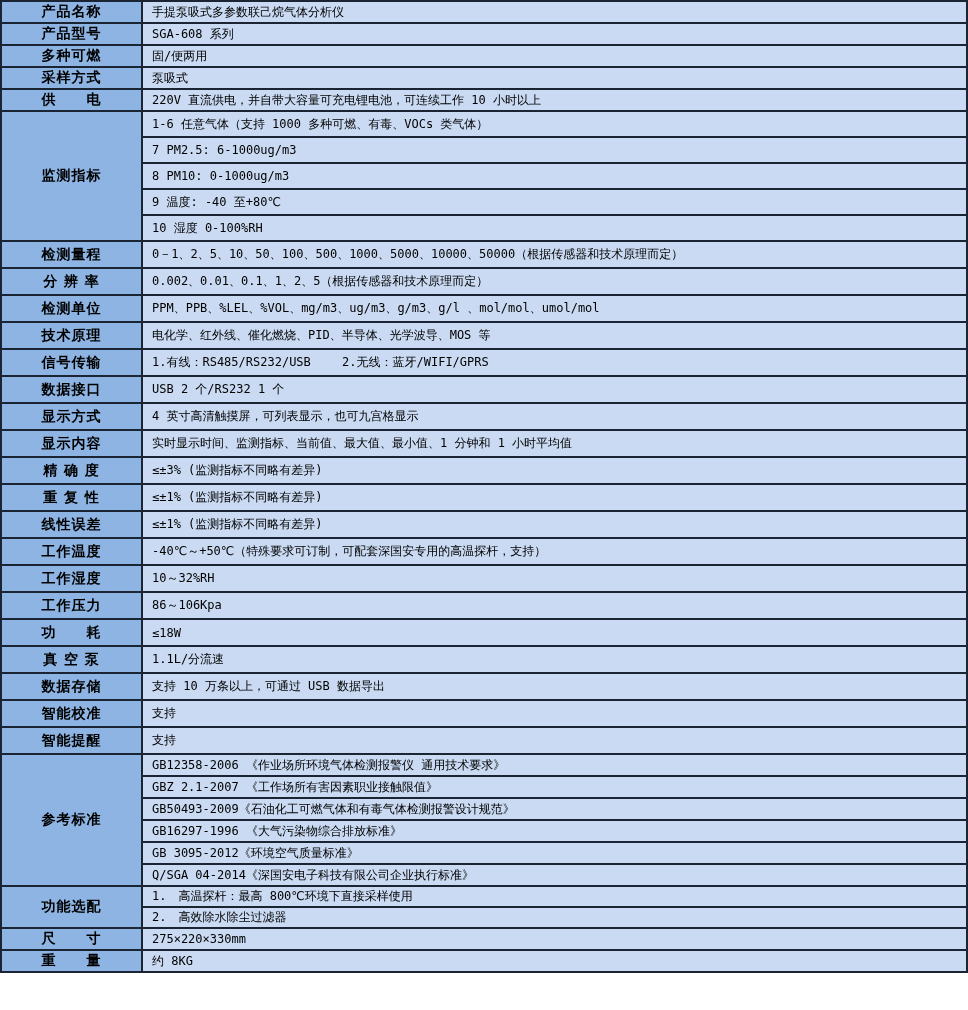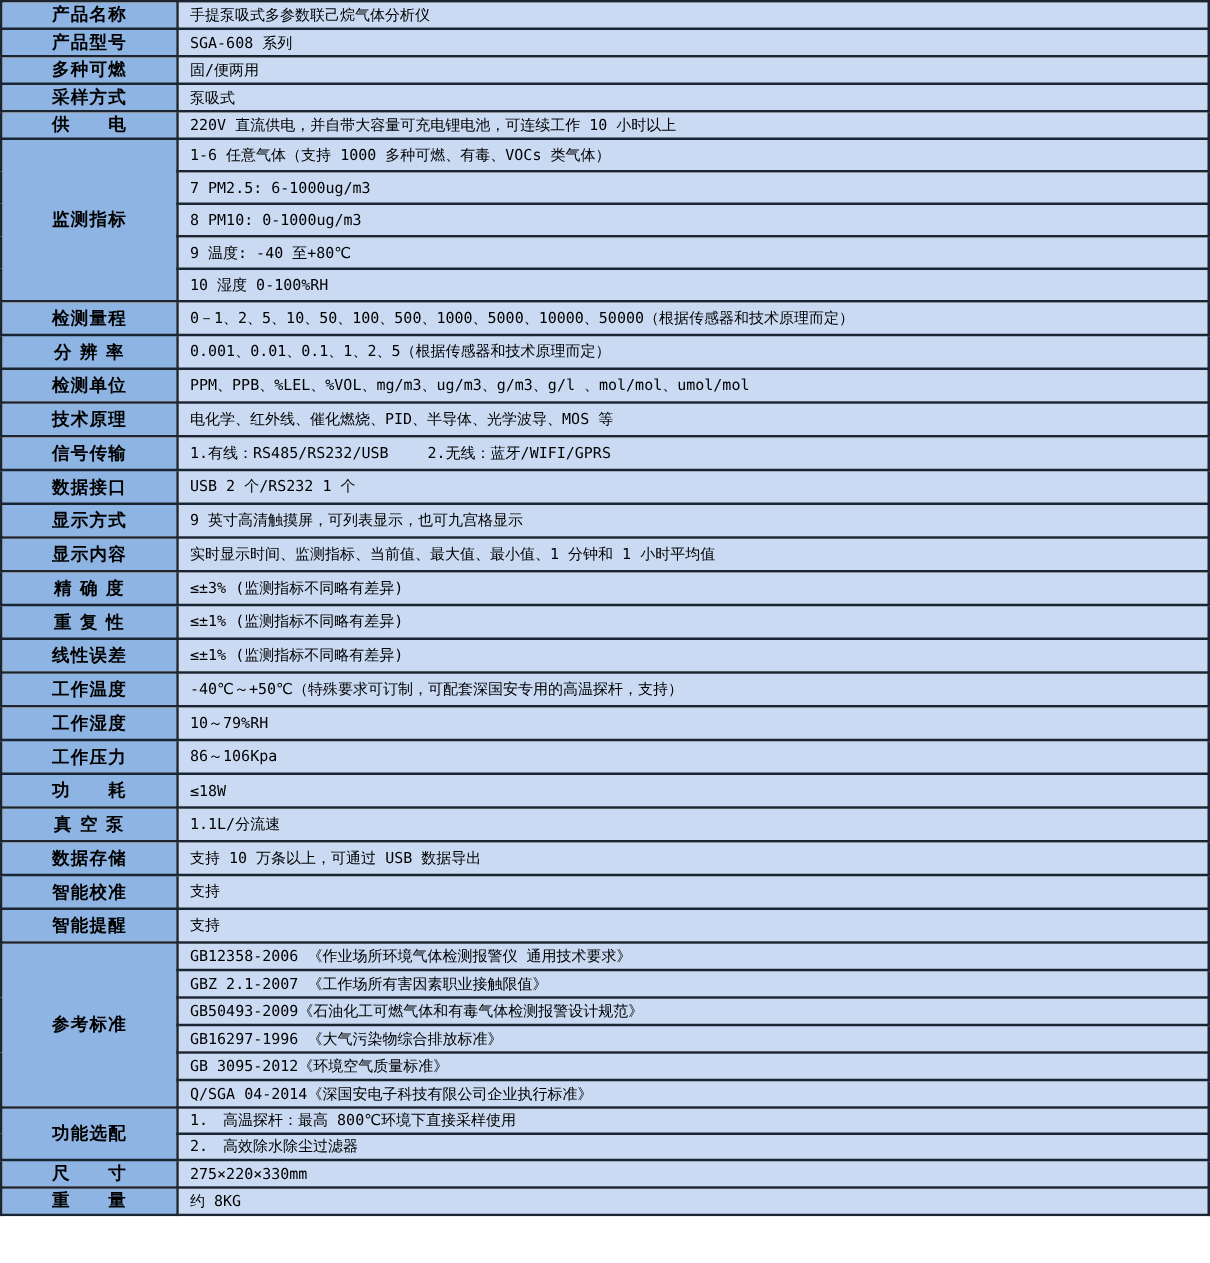--- a/index.html
+++ b/index.html
@@ -90,41 +90,41 @@
     <tr class="r26">
       <td class="val">10 湿度 0-100%RH</td>
     </tr>
 
     <tr>
       <td class="lbl">检测量程</td>
       <td class="val">0－1、2、5、10、50、100、500、1000、5000、10000、50000（根据传感器和技术原理而定）</td>
     </tr>
     <tr>
       <td class="lbl">分 辨 率</td>
-      <td class="val">0.001、0.01、0.1、1、2、5（根据传感器和技术原理而定）</td>
+      <td class="val">0.002、0.01、0.1、1、2、5（根据传感器和技术原理而定）</td>
     </tr>
     <tr>
       <td class="lbl">检测单位</td>
       <td class="val">PPM、PPB、%LEL、%VOL、mg/m3、ug/m3、g/m3、g/l 、mol/mol、umol/mol</td>
     </tr>
     <tr>
       <td class="lbl">技术原理</td>
       <td class="val">电化学、红外线、催化燃烧、PID、半导体、光学波导、MOS 等</td>
     </tr>
     <tr>
       <td class="lbl">信号传输</td>
       <td class="val">1.有线：RS485/RS232/USB　　 2.无线：蓝牙/WIFI/GPRS</td>
     </tr>
     <tr>
       <td class="lbl">数据接口</td>
       <td class="val">USB 2 个/RS232 1 个</td>
     </tr>
     <tr>
       <td class="lbl">显示方式</td>
-      <td class="val">9 英寸高清触摸屏，可列表显示，也可九宫格显示</td>
+      <td class="val">4 英寸高清触摸屏，可列表显示，也可九宫格显示</td>
     </tr>
     <tr>
       <td class="lbl">显示内容</td>
       <td class="val">实时显示时间、监测指标、当前值、最大值、最小值、1 分钟和 1 小时平均值</td>
     </tr>
     <tr>
       <td class="lbl">精 确 度</td>
       <td class="val">≤±3% (监测指标不同略有差异)</td>
     </tr>
     <tr>
@@ -134,21 +134,21 @@
     <tr>
       <td class="lbl">线性误差</td>
       <td class="val">≤±1% (监测指标不同略有差异)</td>
     </tr>
     <tr>
       <td class="lbl">工作温度</td>
       <td class="val">-40℃～+50℃（特殊要求可订制，可配套深国安专用的高温探杆，支持）</td>
     </tr>
     <tr>
       <td class="lbl">工作湿度</td>
-      <td class="val">10～79%RH</td>
+      <td class="val">10～32%RH</td>
     </tr>
     <tr>
       <td class="lbl">工作压力</td>
       <td class="val">86～106Kpa</td>
     </tr>
     <tr>
       <td class="lbl">功　　耗</td>
       <td class="val">≤18W</td>
     </tr>
     <tr>

